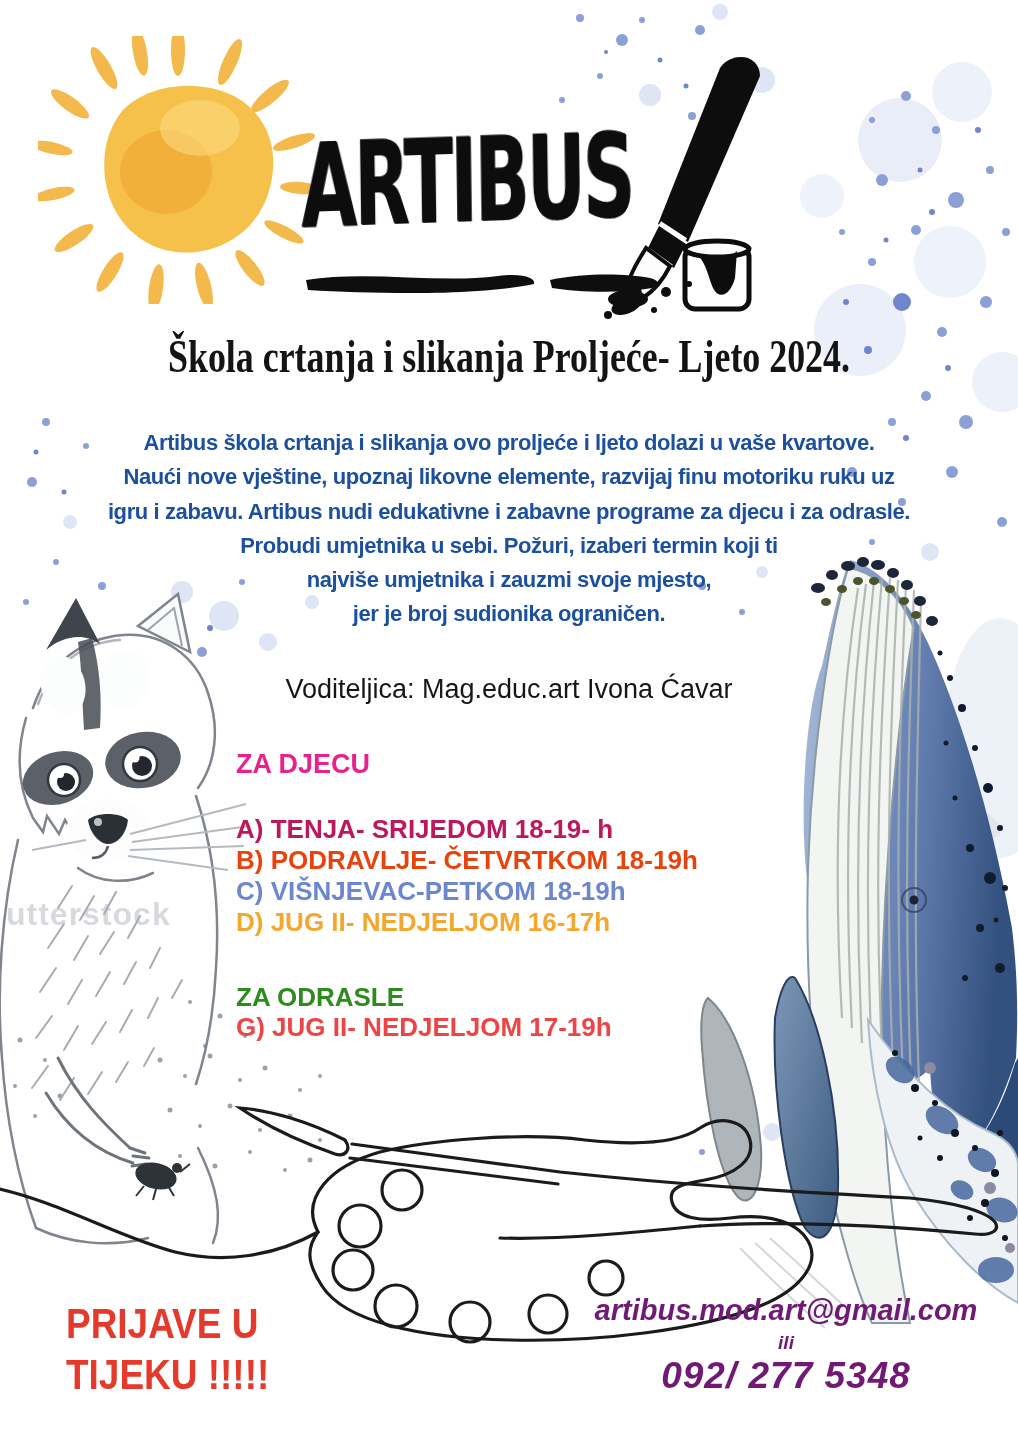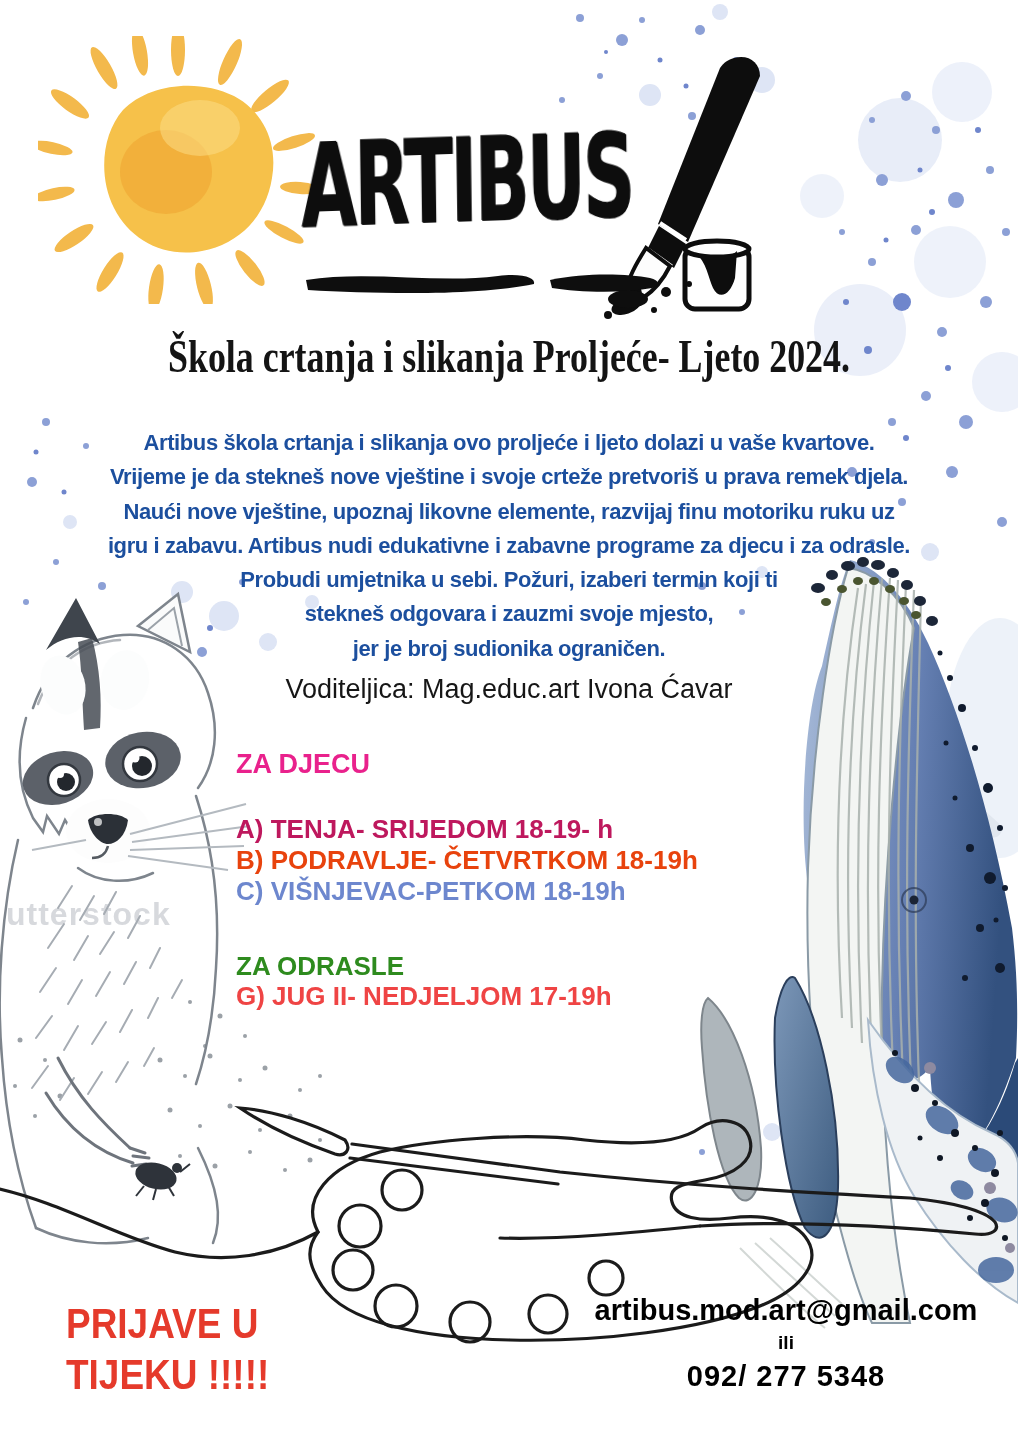--- a/index.html
+++ b/index.html
@@ -28,21 +28,21 @@
   #instructor{left:0;right:0;top:666px;z-index:5;text-align:center;font-size:27px;}
   #schedule{left:236px;top:748px;z-index:5;font-weight:700;}
   .sched-head{font-size:27px;line-height:32px;}
   .sched-items{margin-top:34px;font-size:26px;line-height:31px;white-space:nowrap;}
   #adults-block{margin-top:44px;font-size:26px;line-height:30px;white-space:nowrap;}
   #cta{left:66px;top:1298px;z-index:6;font-weight:700;font-size:42px;line-height:51px;
     transform:scaleX(0.88);transform-origin:left top;white-space:nowrap;}
   #contact{left:556px;top:1294px;width:460px;z-index:6;text-align:center;font-weight:700;}
   .contact-email{font-size:29px;line-height:33px;}
   .contact-ili{font-size:19px;line-height:32px;}
-  .contact-phone{font-size:29px;line-height:34px;letter-spacing:1px;}
+  .contact-phone{font-size:37px;line-height:34px;letter-spacing:1px;}
   #watermark{left:6px;top:896px;z-index:1;font-size:32px;font-weight:700;
     color:rgba(150,156,166,0.38);letter-spacing:1px;}
 
   
   #splatter{left:0;top:0;z-index:1;pointer-events:none;}
   #raccoon{left:-12px;top:588px;z-index:2;}
   #whale{right:-2px;top:548px;z-index:2;}
   #palette{left:0;top:1080px;z-index:4;pointer-events:none;}
 </style>
 </head>
@@ -221,25 +221,24 @@
     <path d="M252,22 C290,14 330,16 352,20 C362,22 362,28 354,30 C320,36 280,34 254,30 Z" fill="#0e0e0e"></path>
     <ellipse cx="330" cy="41" rx="20" ry="9" fill="#0e0e0e"></ellipse>
     <circle cx="368" cy="34" r="5" fill="#0e0e0e"></circle>
       <circle cx="391" cy="26" r="3" fill="#0e0e0e"></circle>
   </svg>
 
   <div id="title" class="abs" style="color: rgb(20, 20, 20);">Škola crtanja i slikanja Proljeće- Ljeto 2024.</div>
 
   <div id="intro" class="abs" style="color: rgb(28, 79, 158);">
     <div>Artibus škola crtanja i slikanja ovo proljeće i ljeto dolazi u vaše kvartove.</div>
-    <div>Vrijeme je da stekneš nove vještine i svoje crteže pretvoriš u prava remek djela.</div>
     <div>Naući nove vještine, upoznaj likovne elemente, razvijaj finu motoriku ruku uz</div>
     <div>igru i zabavu. Artibus nudi edukativne i zabavne programe za djecu i za odrasle.</div>
     <div>Probudi umjetnika u sebi. Požuri, izaberi termin koji ti</div>
-    <div>stekneš odgovara i zauzmi svoje mjesto,</div>
+    <div>najviše umjetnika i zauzmi svoje mjesto,</div>
     <div>jer je broj sudionika ograničen.</div>
   </div>
 
   <div id="instructor" class="abs" style="color: rgb(22, 22, 22); margin-top: 8px;">Voditeljica: Mag.educ.art Ivona Ćavar</div>
 
   <div id="watermark" class="abs">utterstock</div>
 
   <svg id="raccoon" class="abs" width="280" height="660" viewBox="0 0 280 660">
     <g stroke="#7E858D" fill="none" stroke-width="2.5" stroke-linecap="round">
       <path d="M45,120 C60,75 95,50 135,47 C175,44 208,68 220,105 C232,140 228,175 210,200"></path>
@@ -428,20 +427,21 @@
       <path d="M70,690 C98,715 122,738 142,756"></path>
     </g>
   </svg>
 
   <div id="schedule" class="abs">
     <div class="sched-head" style="color: rgb(233, 33, 140);">ZA DJECU</div>
     <div class="sched-items">
       <div style="color: #be185d;">A) TENJA- SRIJEDOM 18-19- h</div>
       <div style="color: rgb(232, 67, 13);">B) PODRAVLJE- ČETVRTKOM 18-19h</div>
       <div style="color: rgb(109, 135, 206);">C) VIŠNJEVAC-PETKOM 18-19h</div>
+      <div style="color: rgb(244, 167, 44);">D) JUG II- NEDJELJOM 16-17h</div>
     </div>
     <div id="adults-block">
       <div style="color: rgb(46, 139, 30);">ZA ODRASLE</div>
       <div style="color: #ef4444;">G) JUG II- NEDJELJOM 17-19h</div>
     </div>
   </div>
 
   <svg id="palette" class="abs" width="1018" height="300" viewBox="0 0 1018 300">
     <g fill="none" stroke="#1b1b1b" stroke-width="3.2" stroke-linecap="round">
       <path d="M-5,108 C60,122 120,158 175,172 C225,184 275,176 318,152"></path>
@@ -461,19 +461,19 @@
       <path d="M350,78 L558,104"></path>
       <path d="M700,146 C640,152 560,160 500,158"></path>
     </g>
   </svg>
 
   <div id="cta" class="abs" style="color: rgb(229, 58, 43);">
     <div>PRIJAVE U</div>
     <div>TIJEKU !!!!!</div>
   </div>
 
-  <div id="contact" class="abs" style="color: #000000;">
+  <div id="contact" class="abs" style="color: #701a75; font-style: italic;">
     <div class="contact-email">artibus.mod.art@gmail.com</div>
     <div class="contact-ili">ili</div>
     <div class="contact-phone">092/ 277 5348</div>
   </div>
 
 </div>
 
 </body></html>

